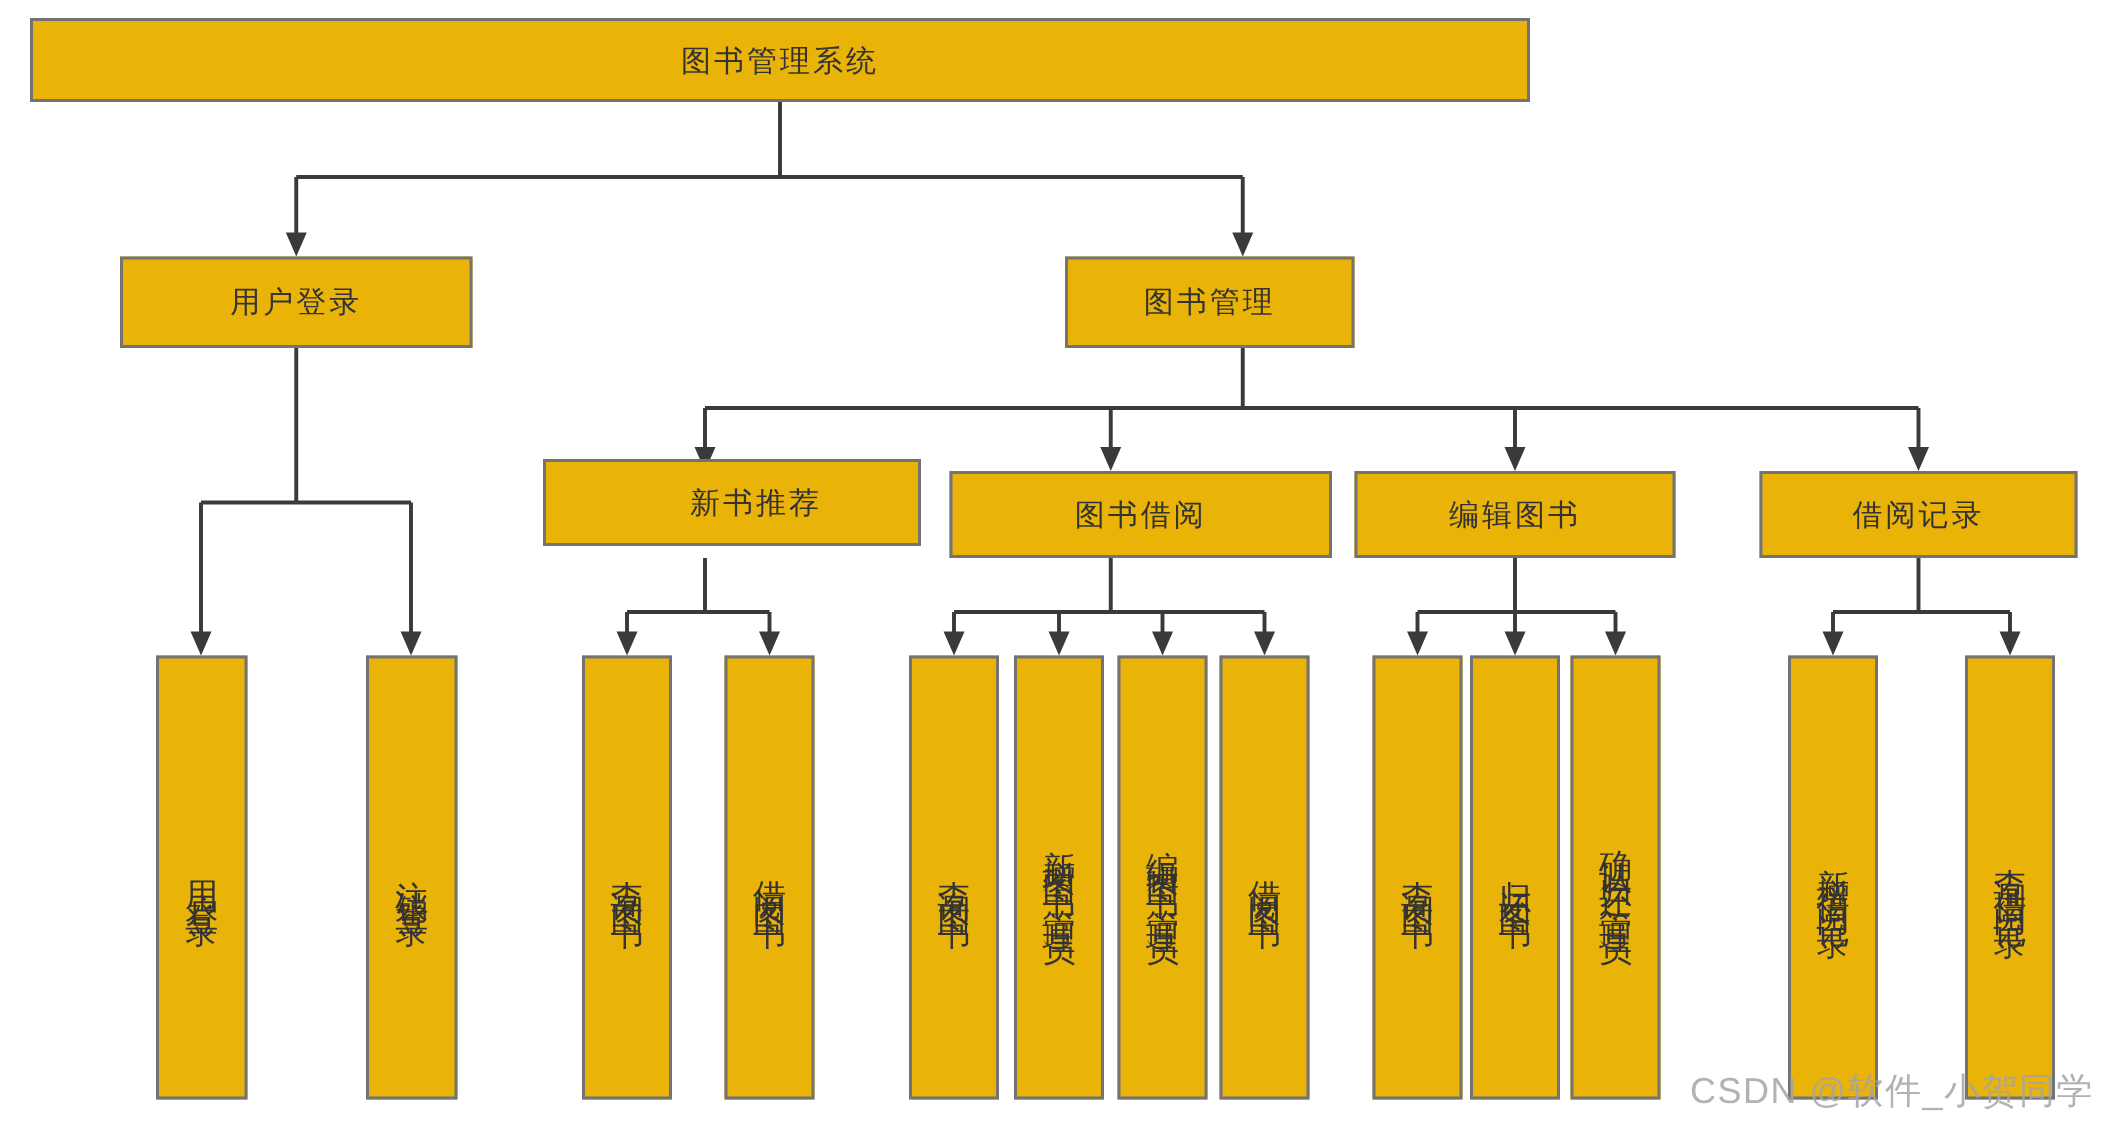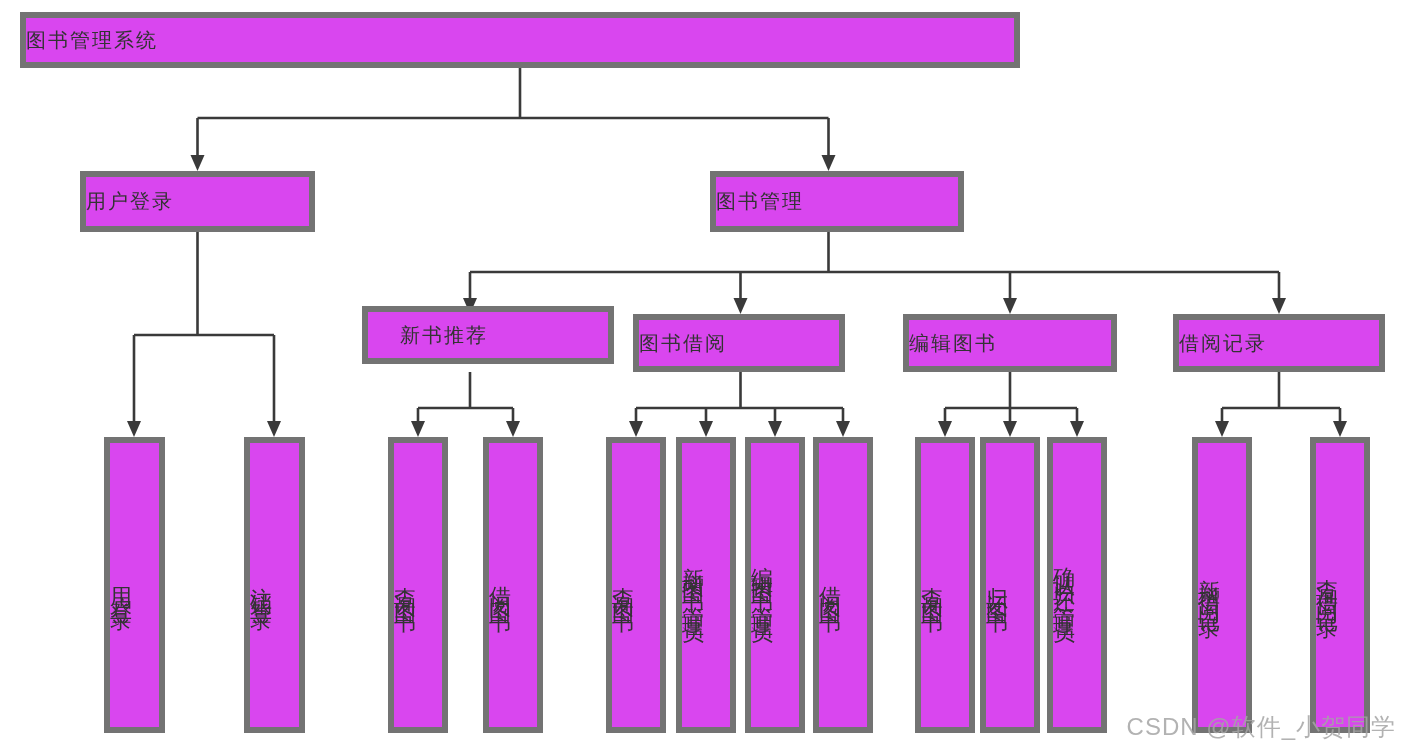--- a/index.html
+++ b/index.html
@@ -17,25 +17,25 @@
   }
   .connectors {
     position: absolute;
     left: 0; top: 0;
     width: 1405px;
     height: 747px;
   }
   .node {
     position: absolute;
     box-sizing: border-box;
-    border: 6px solid #737373;
-    background: #d946ef;
+    border: 2px solid #737373;
+    background: #eab308;
     display: flex;
     align-items: center;
-    justify-content: flex-start;
+    justify-content: center;
     color: #333333;
   }
   .hnode span {
     font-size: 20px;
     letter-spacing: 2px;
     white-space: nowrap;
   }
   .vnode span {
     writing-mode: vertical-rl;
     text-orientation: mixed;
@@ -112,28 +112,28 @@
     </g>
   </svg>
 
   <div class="node hnode" style="left:20px; top:12px; width:1000px; height:56px;">
     <span>图书管理系统</span>
   </div>
 
   <div class="node hnode" style="left:80px; top:171px; width:235px; height:61px;">
     <span>用户登录</span>
   </div>
-  <div class="node hnode" style="left:710px; top:171px; width:254px; height:61px;">
+  <div class="node hnode" style="left:710px; top:171px; width:193px; height:61px;">
     <span>图书管理</span>
   </div>
 
   <div class="node hnode" style="left:362px; top:306px; width:252px; height:58px;padding-left:32px;">
     <span>新书推荐</span>
   </div>
-  <div class="node hnode" style="left:633px; top:314px; width:212px; height:58px;">
+  <div class="node hnode" style="left:633px; top:314px; width:255px; height:58px;">
     <span>图书借阅</span>
   </div>
   <div class="node hnode" style="left:903px; top:314px; width:214px; height:58px;">
     <span>编辑图书</span>
   </div>
   <div class="node hnode" style="left:1173px; top:314px; width:212px; height:58px;">
     <span>借阅记录</span>
   </div>
 
   <div class="node vnode" style="left:104px; top:437px; width:61px; height:296px;">

